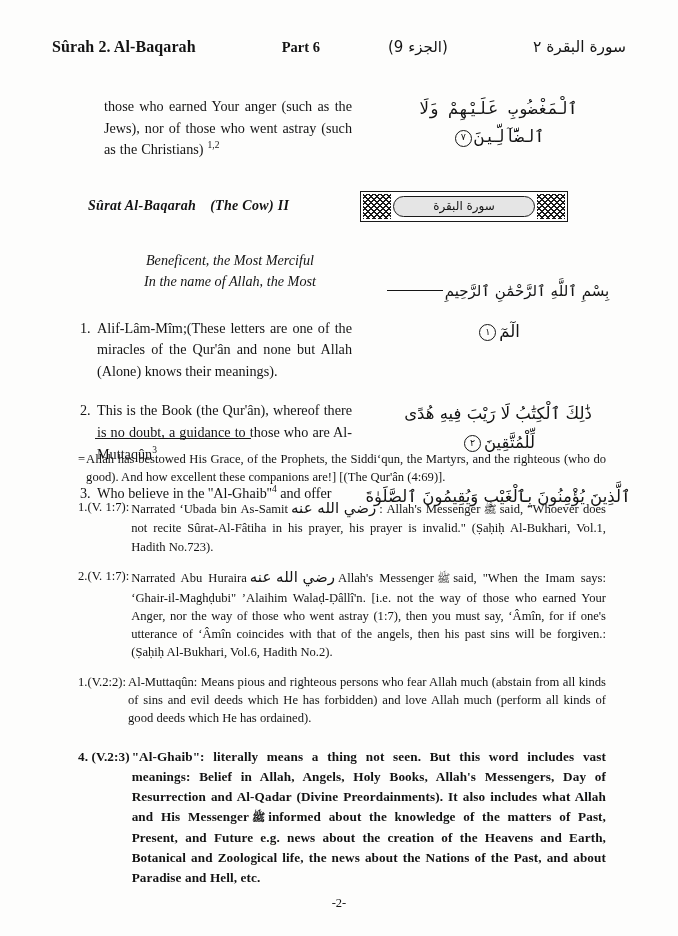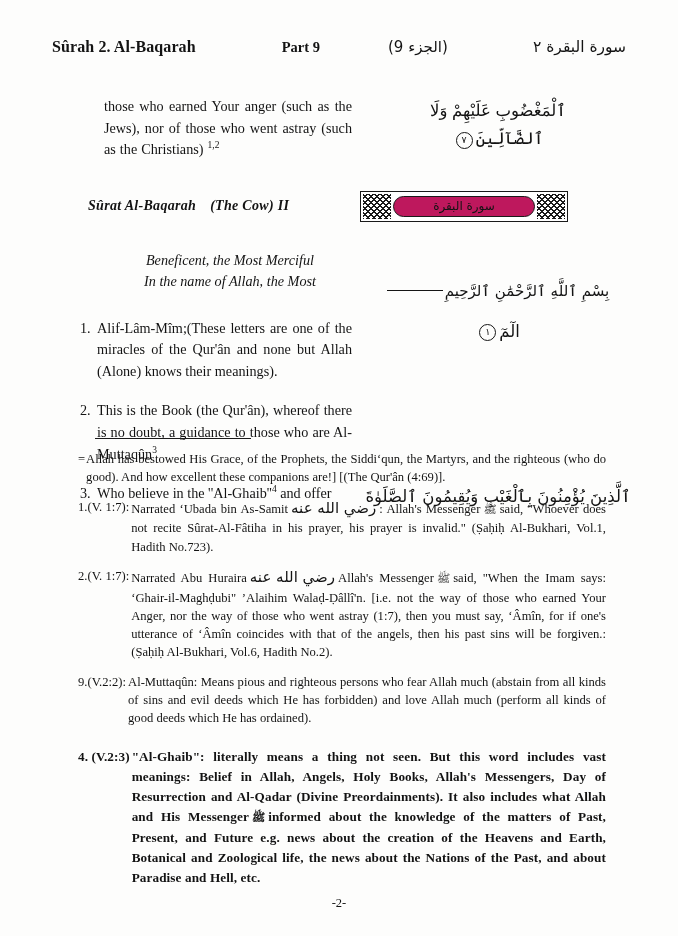--- a/index.html
+++ b/index.html
@@ -73,21 +73,21 @@
   }
   .col-en {
     width: 300px;
     padding-left: 52px;
     box-sizing: border-box;
   }
   .col-ar {
     flex: 1;
     direction: rtl;
     text-align: center;
-    font-family: Liberation Sans, sans-serif;
+    font-family: Liberation Mono, monospace;
   }
 
   .en-text {
     font-size: 14.2px;
     line-height: 1.52;
     text-align: justify;
     text-align-last: left;
     word-spacing: .5px;
   }
 
@@ -149,21 +149,21 @@
   .ornament::before { left: 2px; }
   .ornament::after { right: 2px; }
   .cartouche {
     position: absolute;
     left: 32px;
     right: 32px;
     top: 4px;
     bottom: 4px;
     border: 1.4px solid #1a1a1a;
     border-radius: 999px;
-    background: #be185d;
+    background: #e5e5e5;
     display: flex;
     align-items: center;
     justify-content: center;
     z-index: 2;
   }
   .cartouche span {
     font-family: "DejaVu Sans", sans-serif;
     font-size: 12px;
     direction: rtl;
     white-space: nowrap;
@@ -315,21 +315,21 @@
     font-size: 12.5px;
   }
 </style>
 </head>
 <body>
 
 <div class="page">
 
   <div class="header">
     <span class="hdr-surah">Sûrah 2. Al-Baqarah</span>
-    <span class="hdr-part">Part 9</span>
+    <span class="hdr-part">Part 6</span>
     <span class="hdr-juz">(الجزء  9)</span>
     <span class="hdr-ar">سورة البقرة ٢</span>
   </div>
 
   <div class="body-wrap">
 
     <div class="row">
       <div class="col-en">
         <div class="en-text"><span>those who earned Your anger (such as the Jews), nor of those who went astray (such as the Christians)</span> <sup class="fn">1,2</sup></div>
       </div>
@@ -364,20 +364,24 @@
       <div class="verse-ar">
         <div class="ar-line"><span>الٓمٓ</span><span class="ayah-mark">١</span></div>
       </div>
     </div>
 
     <div class="verse-row">
       <div class="verse-en">
         <div class="vnum">2.</div>
         <div class="vtext"><span>This is the Book (the Qur'ân), whereof there is no doubt, a guidance to those who are Al-Muttaqûn</span><sup class="fn">3</sup></div>
       </div>
+      <div class="verse-ar">
+        <div class="ar-line">ذَٰلِكَ ٱلْكِتَٰبُ لَا رَيْبَ فِيهِ هُدًى</div>
+        <div class="ar-line"><span>لِّلْمُتَّقِينَ</span><span class="ayah-mark">٢</span></div>
+      </div>
     </div>
 
     <div class="verse-row">
       <div class="verse-en">
         <div class="vnum">3.</div>
         <div class="vtext"><span>Who believe in the ''Al-Ghaib''</span><sup class="fn">4</sup> <span>and  offer</span></div>
       </div>
       <div class="verse-ar">
         <div class="ar-line">ٱلَّذِينَ يُؤْمِنُونَ بِٱلْغَيْبِ وَيُقِيمُونَ ٱلصَّلَوٰةَ</div>
       </div>
@@ -398,21 +402,21 @@
       <span class="fn-mark">1.(V. 1:7):</span>
       <span class="fn-body"><span> Narrated ‘Ubada bin As-Samit</span><span class="honor">رضي الله عنه</span><span>: Allah's Messenger</span><span class="saw">ﷺ</span><span>said, "Whoever does not recite Sûrat-Al-Fâtiha in his prayer, his prayer is invalid." (Ṣaḥiḥ Al-Bukhari, Vol.1, Hadith No.723).</span></span>
     </div>
 
     <div class="fn-block">
       <span class="fn-mark">2.(V. 1:7):</span>
       <span class="fn-body"><span> Narrated  Abu Huraira</span><span class="honor">رضي الله عنه</span><span>Allah's Messenger</span><span class="saw">ﷺ</span><span>said, "When the Imam says: ‘Ghair-il-Maghḍubi" ’Alaihim Walaḍ-Ḍâllî'n. [i.e. not the way of those who earned Your Anger, nor the way of those who went astray (1:7), then you must say, ‘Âmîn, for if one's utterance of ‘Âmîn coincides with that of the angels, then his past sins will be forgiven.: (Ṣaḥiḥ Al-Bukhari, Vol.6, Hadith No.2).</span></span>
     </div>
 
     <div class="fn-block">
-      <span class="fn-mark">9.(V.2:2):</span>
+      <span class="fn-mark">1.(V.2:2):</span>
       <span class="fn-body"> Al-Muttaqûn: Means pious and righteous persons who fear Allah much (abstain from all kinds of sins and evil deeds which He has forbidden) and love Allah much (perform all kinds of good deeds which He has ordained).</span>
     </div>
 
     <div class="fn-block fn-bold" style="margin-top:20px">
       <span class="fn-mark">4. (V.2:3)</span>
       <span class="fn-body"><span> "Al-Ghaib": literally means a thing not seen. But this word includes vast meanings: Belief in Allah, Angels, Holy Books, Allah's Messengers, Day of Resurrection and Al-Qadar (Divine Preordainments). It also includes what Allah and His Messenger</span><span class="saw">ﷺ</span><span>informed about the knowledge of the matters of Past, Present, and Future e.g. news about the creation of the Heavens and Earth, Botanical and Zoological life, the news about the Nations of the Past, and about Paradise and Hell, etc.</span></span>
     </div>
 
   </div>
 

